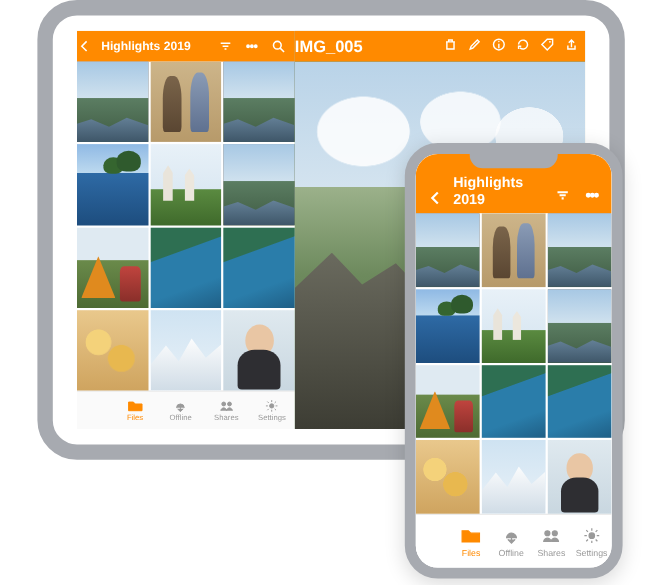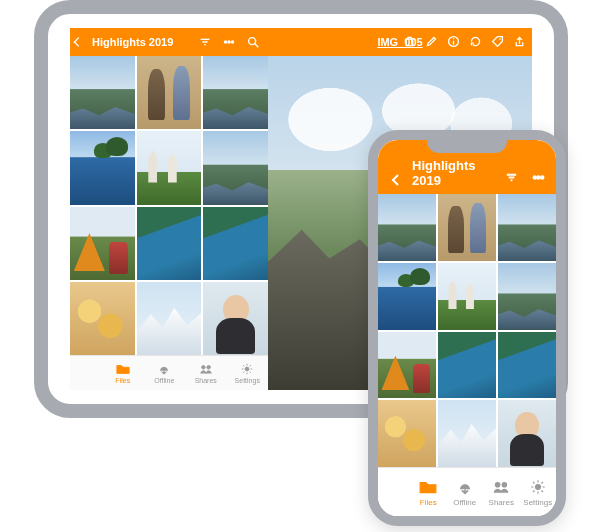--- a/index.html
+++ b/index.html
@@ -86,24 +86,22 @@
     position: relative;
     display: flex;
     flex-direction: column;
   }
   .viewer-bar {
     background: #ff8a00;
     height: 28px;
     display: flex;
     align-items: center;
     color: #fff;
-    font-size: 11px;
-    justify-content: center;
+    font-size: 15px;
     position: relative;
-    text-decoration: underline;
   }
   .viewer-bar .vtitle { font-weight: 600; }
   .viewer-bar .vicons {
     position: absolute; right: 6px; top: 0; bottom: 0;
     display: flex; gap: 9px; align-items: center;
   }
   .viewer-bar svg { stroke: #fff; fill: none; stroke-width: 1.6; }
   .viewer-img { flex: 1; position: relative; overflow: hidden; }
   .bottom-tabs {
     height: 34px;

